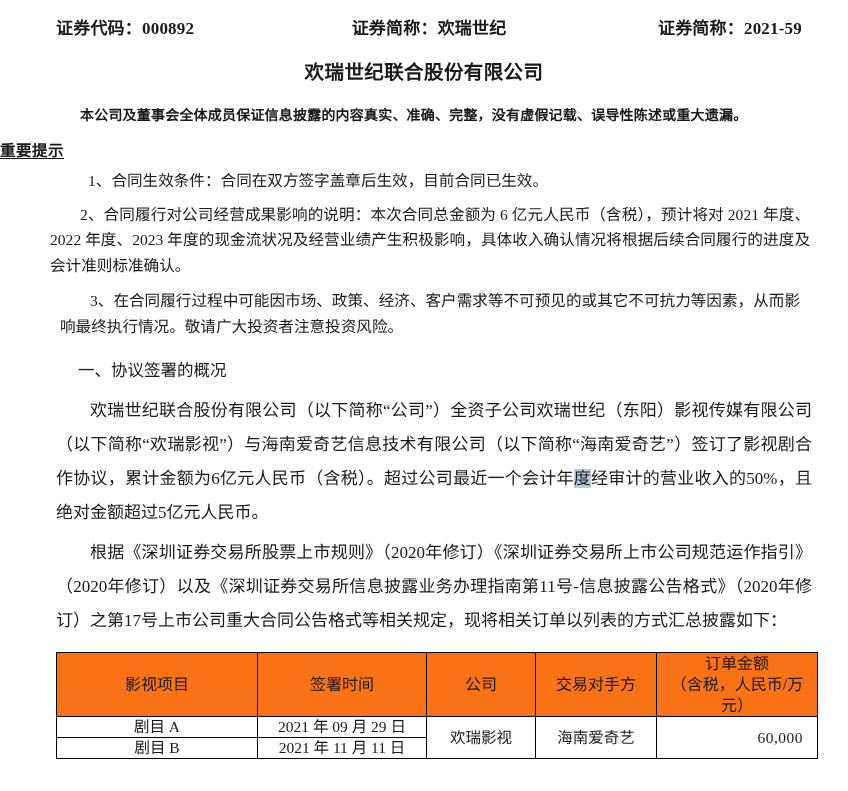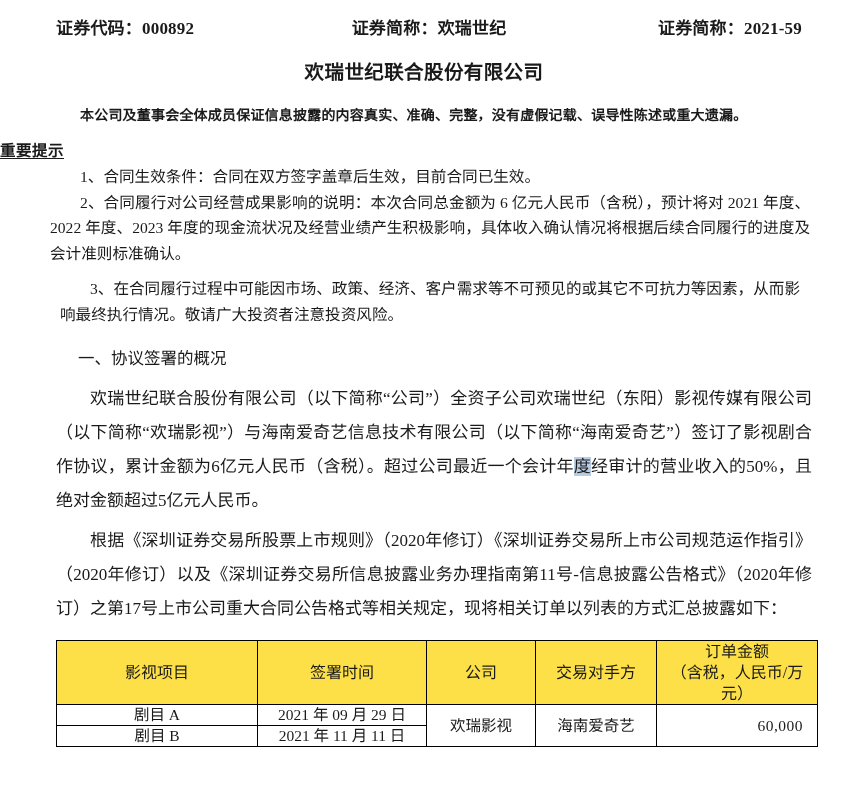--- a/index.html
+++ b/index.html
@@ -117,21 +117,21 @@
   table.order-table th,
   table.order-table td {
     border: 1px solid #000000;
     text-align: center;
     vertical-align: middle;
     padding: 0 4px;
     font-weight: normal;
     line-height: 20px;
   }
   table.order-table thead th {
-    background: #fde047;
+    background: #f97316;
     height: 44px;
     font-size: 16px;
   }
   table.order-table thead th.two-line { line-height: 21px; }
   table.order-table tbody td { height: 20px; }
   table.order-table td.amount {
     text-align: right;
     padding-right: 14px;
     letter-spacing: 0.5px;
   }
@@ -159,21 +159,21 @@
   </div>
 
   <div class="doc-title">
     <span class="line1">欢瑞世纪联合股份有限公司</span>
   </div>
 
   <div class="disclaimer"><span class="ind"></span><span>本公司及董事会全体成员保证信息披露的内容真实、准确、完整，没有虚假记载、误导性陈述或重大遗漏。</span></div>
 
   <div class="notice-heading">重要提示</div>
   <div class="notice-list">
-    <p class="notice-item" style="margin:0;">1、合同生效条件：合同在双方签字盖章后生效，目前合同已生效。</p>
+    <p class="notice-item" style="margin:8px;">1、合同生效条件：合同在双方签字盖章后生效，目前合同已生效。</p>
     <p class="notice-item" style="margin:0;">2、合同履行对公司经营成果影响的说明：本次合同总金额为 6 亿元人民币（含税），预计将对 2021 年度、2022 年度、2023 年度的现金流状况及经营业绩产生积极影响，具体收入确认情况将根据后续合同履行的进度及会计准则标准确认。</p>
     <p class="notice-item" style="margin:10px;">3、在合同履行过程中可能因市场、政策、经济、客户需求等不可预见的或其它不可抗力等因素，从而影响最终执行情况。敬请广大投资者注意投资风险。</p>
   </div>
 
   <div class="section-heading">一、协议签署的概况</div>
 
   <div class="body-para"><span>欢瑞世纪联合股份有限公司（以下简称“公司”）全资子公司欢瑞世纪（东阳）影视传媒有限公司（以下简称“欢瑞影视”）与海南爱奇艺信息技术有限公司（以下简称“海南爱奇艺”）签订了影视剧合作协议，累计金额为6亿元人民币（含税）。超过公司最近一个会计年</span><span class="sel">度</span><span>经审计的营业收入的50%，且绝对金额超过5亿元人民币。</span></div>
 
   <div class="body-para tight">根据《深圳证券交易所股票上市规则》（2020年修订）《深圳证券交易所上市公司规范运作指引》（2020年修订）以及《深圳证券交易所信息披露业务办理指南第11号-信息披露公告格式》（2020年修订）之第17号上市公司重大合同公告格式等相关规定，现将相关订单以列表的方式汇总披露如下：</div>
 

